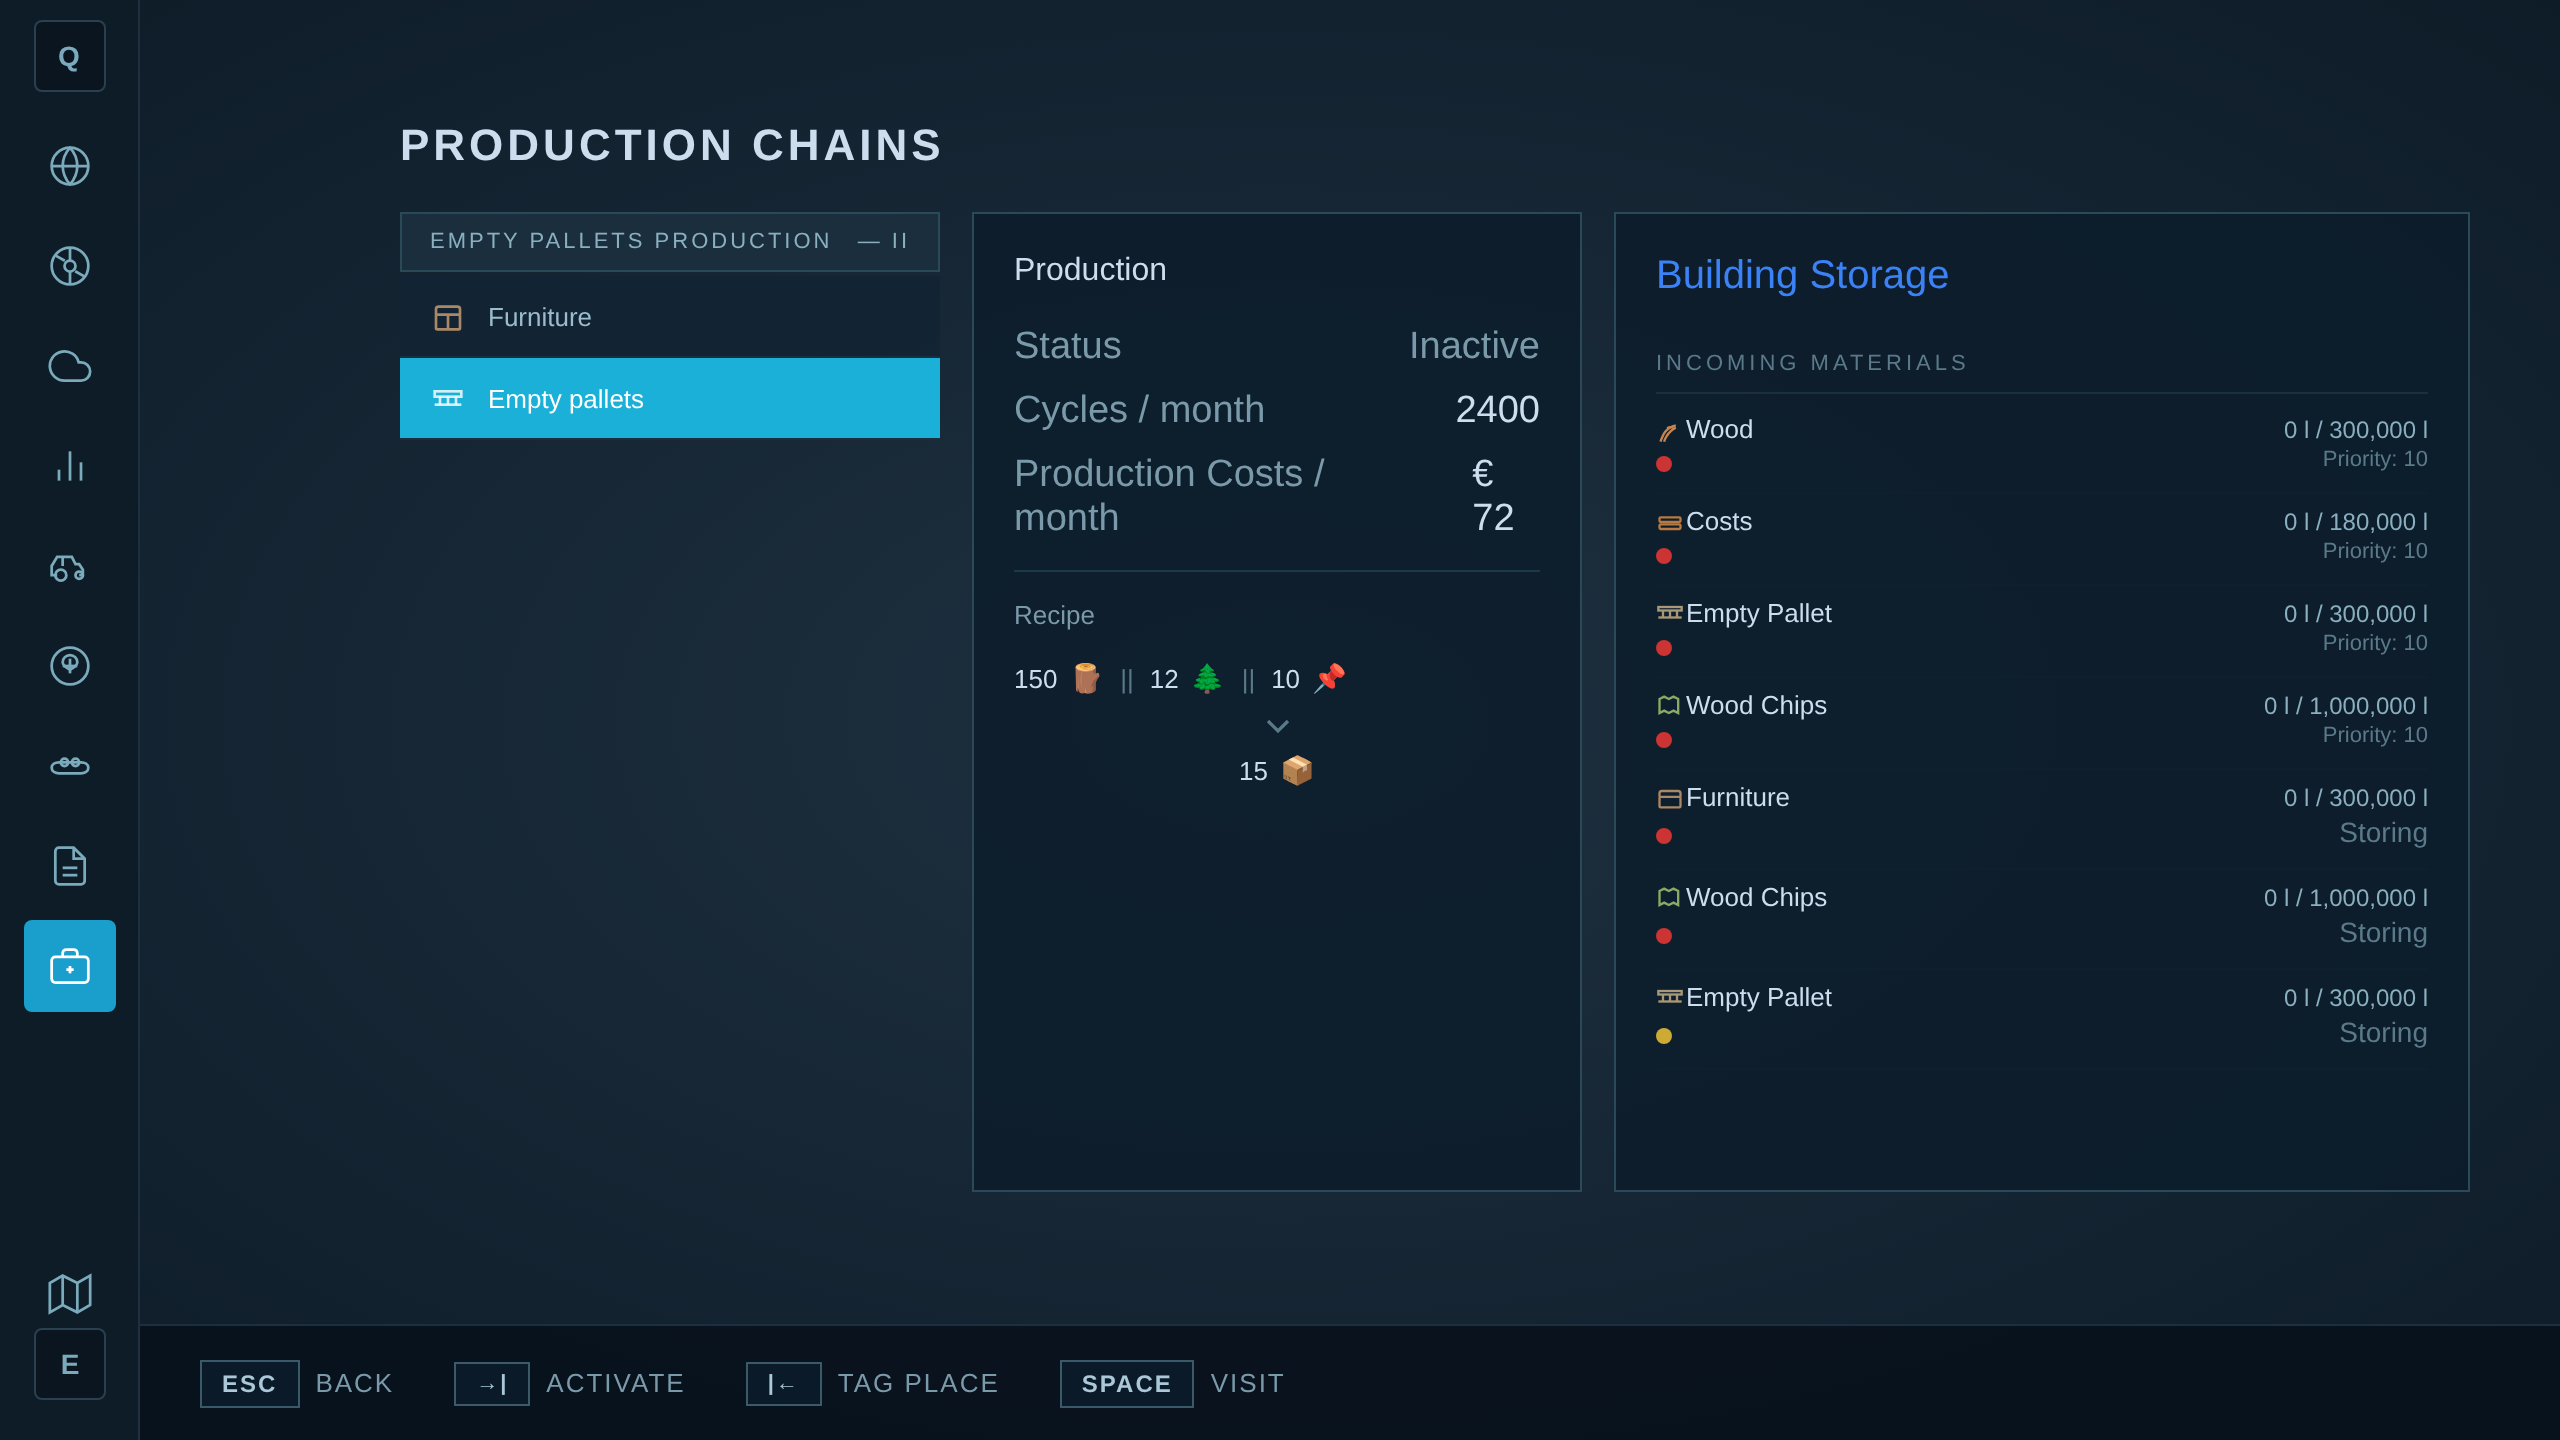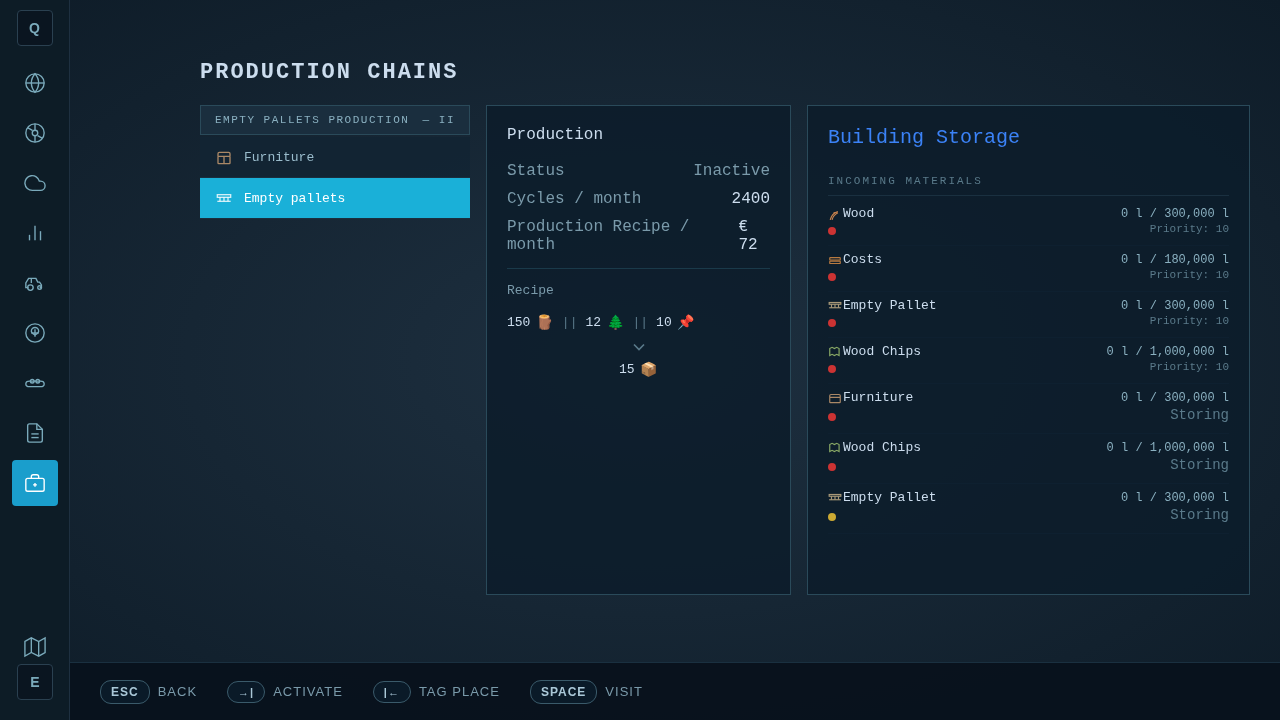--- a/index.html
+++ b/index.html
@@ -91,22 +91,21 @@
     }
 
     
     .main-content {
       position: absolute;
       left: 70px;
       top: 0;
       right: 0;
       bottom: 0;
       z-index: 5;
-      padding: 60px 30px 80px 130px;
-      font-family: Liberation Mono, monospace;
+      padding: 60px 45px 80px 130px;
     }
 
     .page-title {
       color: #cde;
       font-size: 22px;
       font-weight: bold;
       letter-spacing: 2px;
       text-transform: uppercase;
       margin-bottom: 20px;
     }
@@ -185,21 +184,21 @@
       color: #cde;
       margin-bottom: 18px;
       font-weight: normal;
     }
 
     .stat-row {
       display: flex;
       justify-content: space-between;
       align-items: center;
       margin-bottom: 10px;
-      font-size: 16px;
+      font-size: 19px;
       gap: 34px;
     }
 
     .stat-label {
       color: #7a9aaa;
     }
 
     .stat-value {
       color: #cde;
     }
@@ -347,21 +346,21 @@
 
     .hotkey-group {
       display: flex;
       align-items: center;
       gap: 8px;
     }
 
     .key-badge {
       background: #0a1a28;
       border: 1px solid #3a5a6a;
-      border-radius: 11px;
+      border-radius: 0;
       padding: 4px 10px;
       font-size: 12px;
       color: #aac8d8;
       font-weight: bold;
       text-transform: uppercase;
       letter-spacing: 1px;
     }
 
     .key-label {
       font-size: 13px;
@@ -503,21 +502,21 @@
 
       <div class="stat-row">
         <span class="stat-label">Status</span>
         <span class="stat-value inactive">Inactive</span>
       </div>
       <div class="stat-row">
         <span class="stat-label">Cycles / month</span>
         <span class="stat-value">2400</span>
       </div>
       <div class="stat-row">
-        <span class="stat-label">Production Recipe / month</span>
+        <span class="stat-label">Production Costs / month</span>
         <span class="stat-value">€ 72</span>
       </div>
 
       <hr class="stat-divider">
 
       <div class="recipe-title">Recipe</div>
 
       <div class="recipe-inputs">
         <span>150</span>
         <span class="resource-icon icon-wood">🪵</span>

